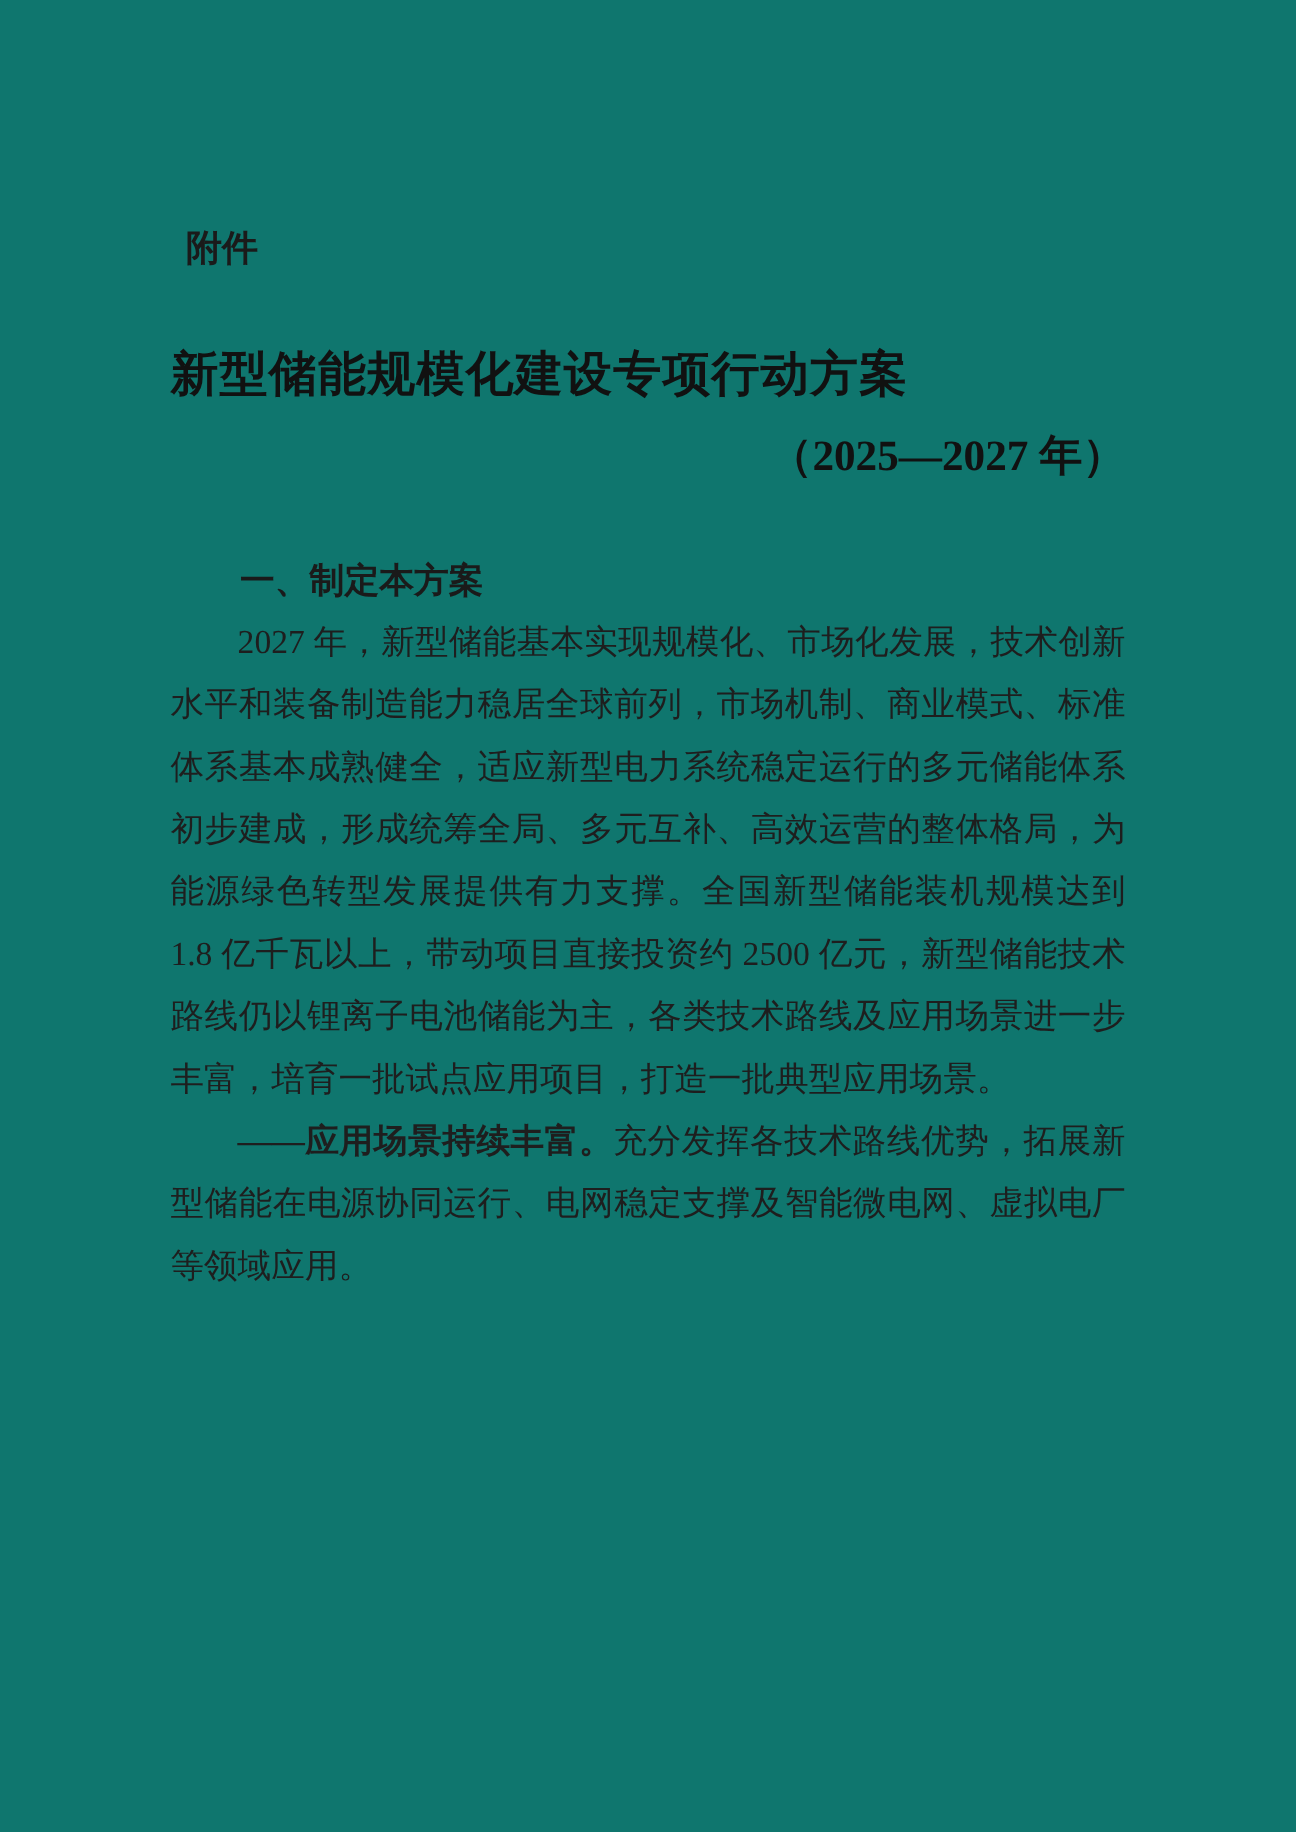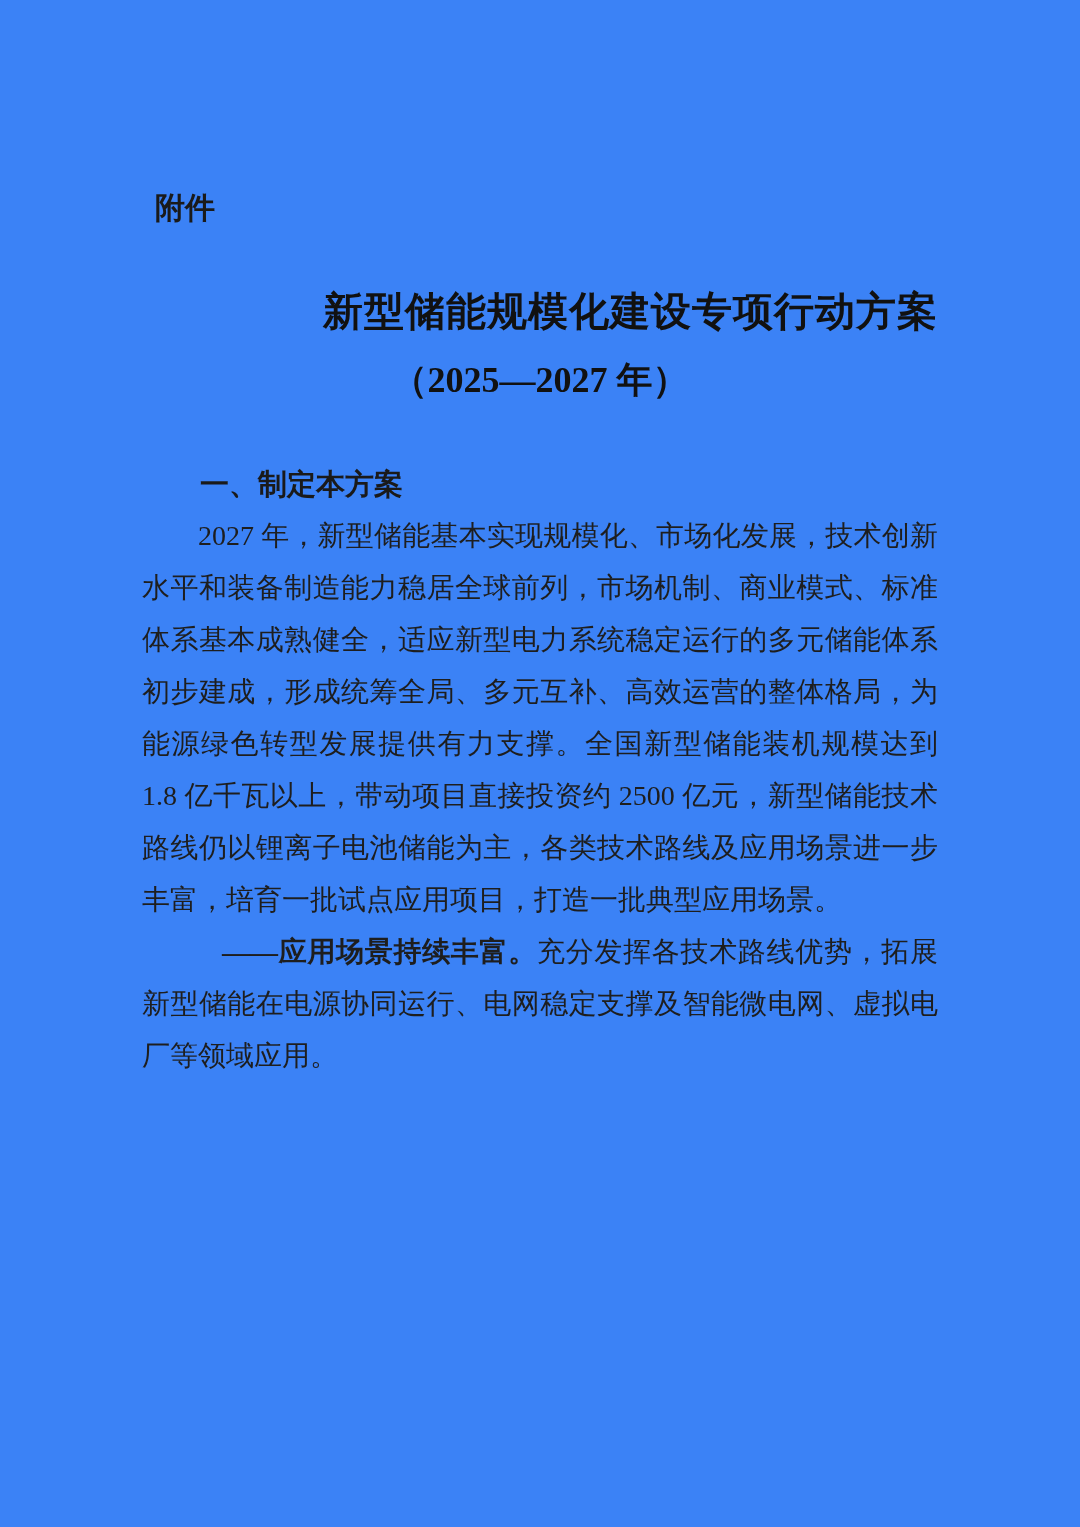--- a/index.html
+++ b/index.html
@@ -12,42 +12,42 @@
     height: 1527px;
     font-family: "Liberation Serif", "DejaVu Serif", serif;
     color: #1e1e1e;
     overflow: hidden;
   }
   .page {
     box-sizing: border-box;
     width: 1080px;
     height: 1527px;
     padding: 190px 142px 0 142px;
-    background: #3b82f6;
+    background: #0f766e;
   }
   .attachment {
     font-family: "Liberation Sans", "DejaVu Sans", sans-serif;
     font-weight: bold;
     font-size: 30px;
     line-height: 36px;
     margin-left: 13px;
     color: #1a1a1a;
   }
   .title {
     margin: 62px 0 12px 0;
-    text-align: right;
+    text-align: left;
     font-size: 40px;
     line-height: 48px;
     font-weight: bold;
     letter-spacing: 1px;
     color: #111111;
   }
   .subtitle {
     margin: 22px 0 0 0;
-    text-align: center;
+    text-align: right;
     font-size: 36px;
     line-height: 44px;
     font-weight: bold;
     color: #111111;
   }
   .body {
     margin-top: 56px;
     font-size: 28px;
     line-height: 52px;
     text-align: justify;
@@ -61,21 +61,20 @@
     font-family: "Liberation Sans", "DejaVu Sans", sans-serif;
     font-size: 29px;
     font-weight: bold;
     line-height: 52px;
     margin: 4px 0 0 0;
     text-indent: 2em;
     color: #1a1a1a;
   }
   .lead {
     font-weight: bold;
-    margin-left: 24px;
   }
 </style>
 </head>
 <body>
 
 <div class="page">
 
   <div class="attachment">附件</div>
 
   <h1 class="title">新型储能规模化建设专项行动方案</h1>

